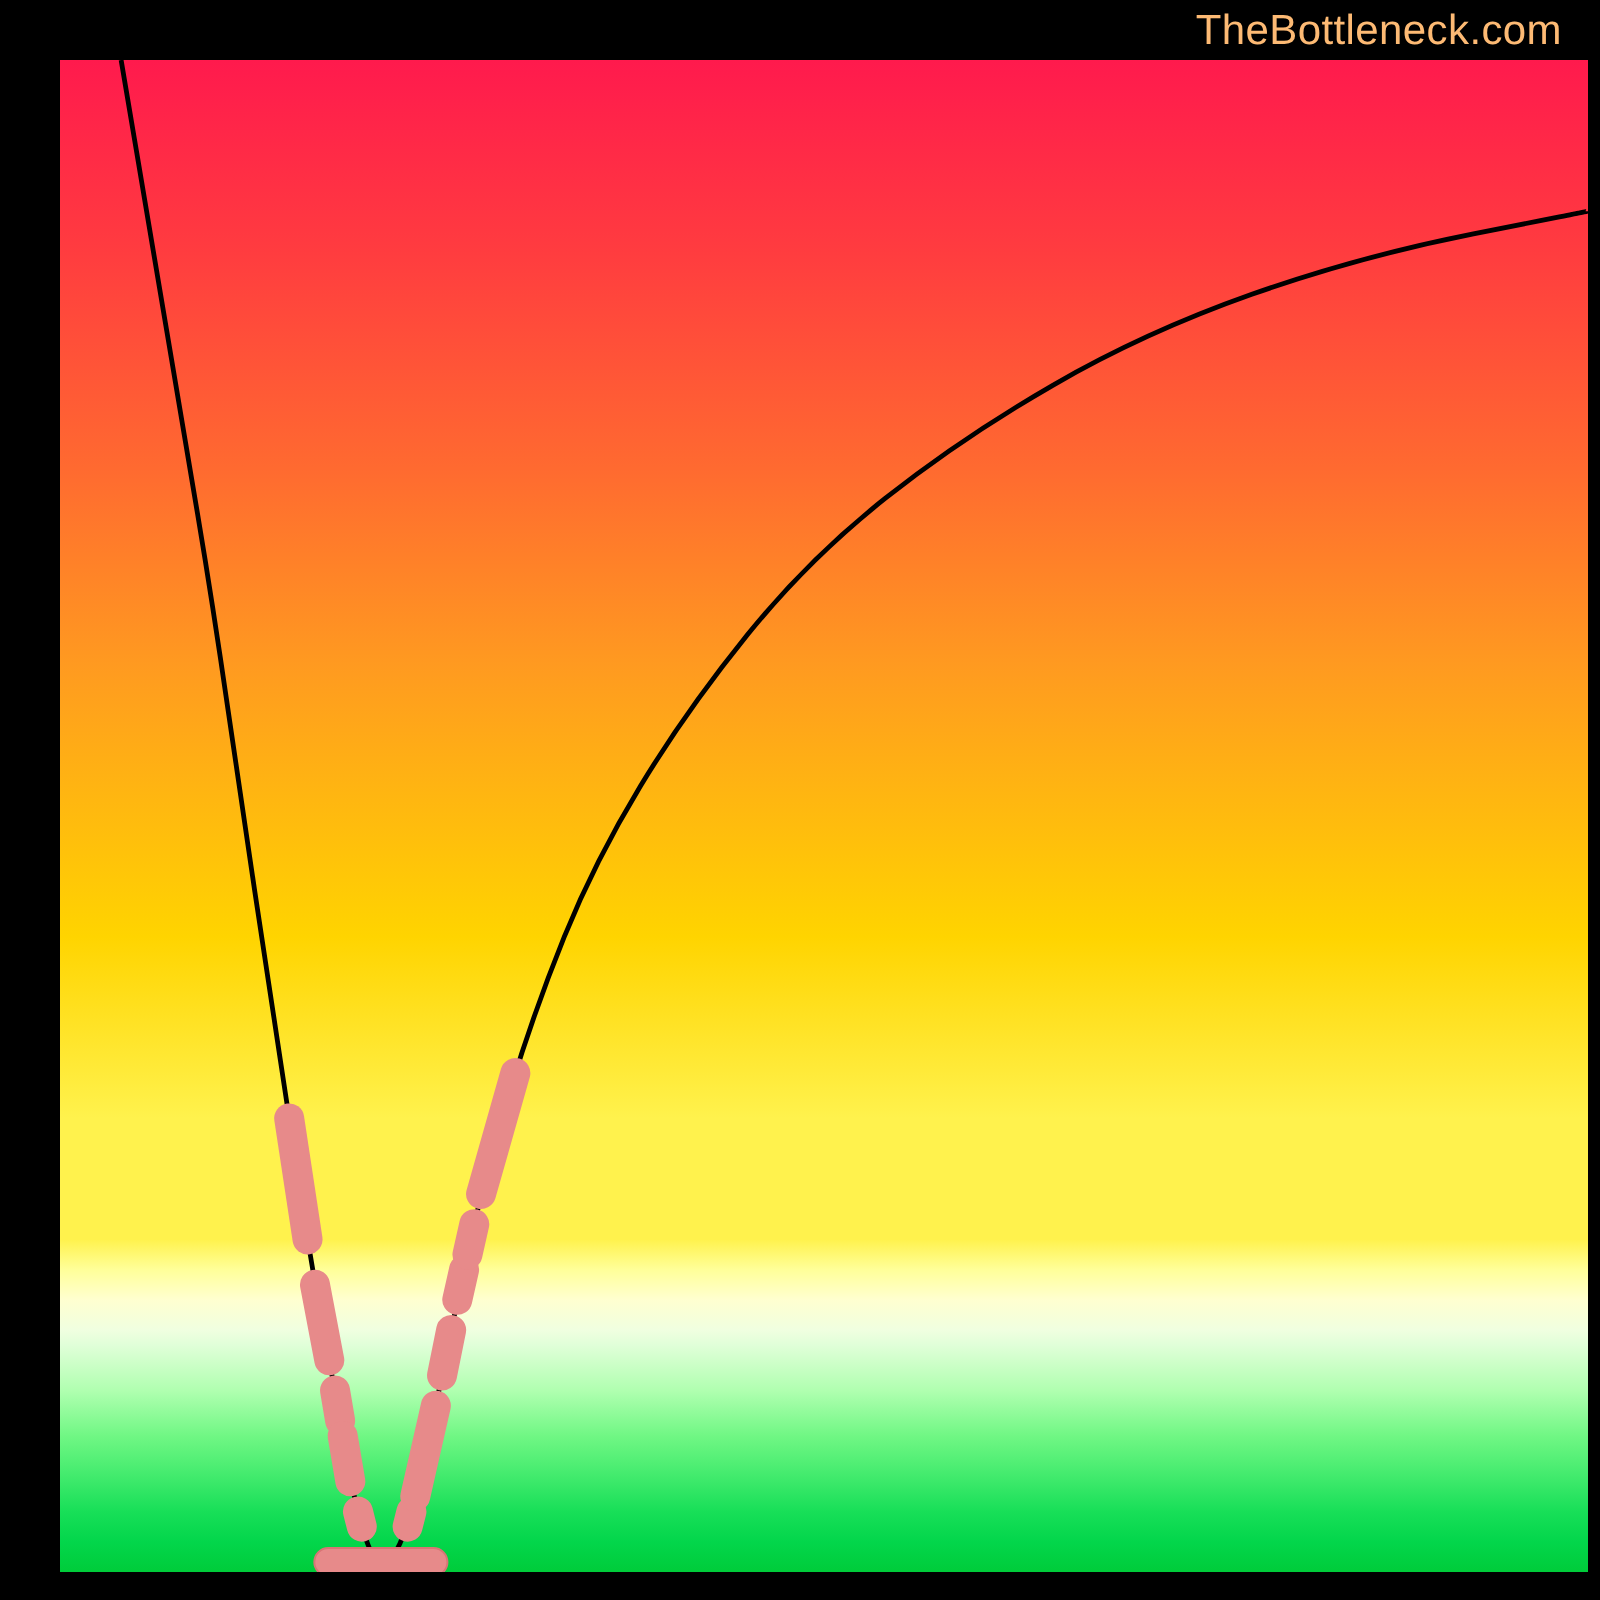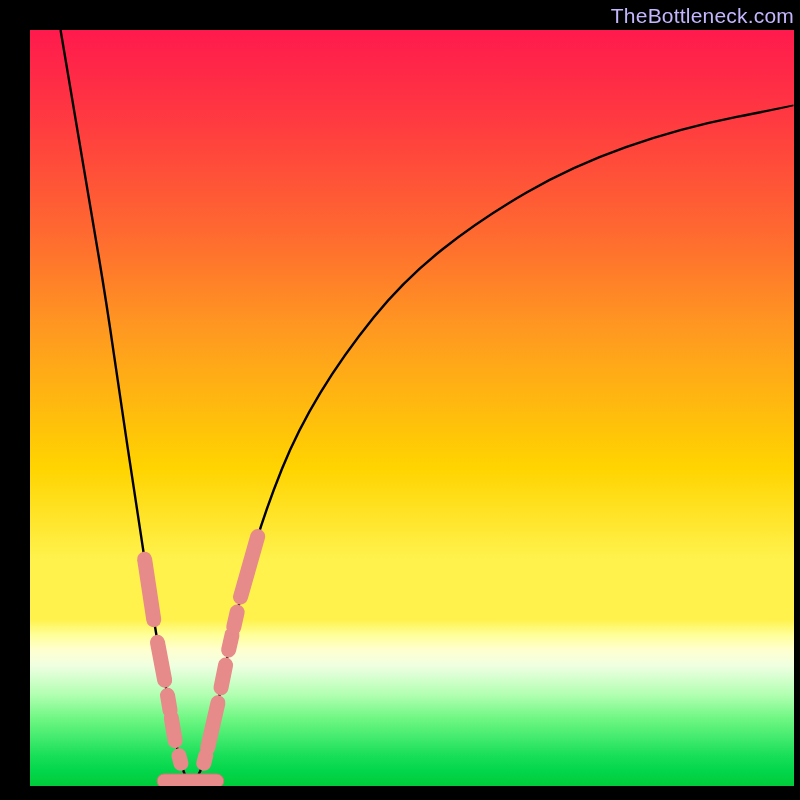--- a/index.html
+++ b/index.html
@@ -38,22 +38,22 @@
       #70f784 91%,
       #3ce96a 94%,
       #18df58 96%,
       #03d64b 98%,
       #00cc3a 100%
     );
   }
   .watermark {
     position: absolute;
     top: 4px;
-    right: 6px;
-    color: #c4b5fd;
+    right: 19px;
+    color: #fdba74;
     font-size: 21px;
     font-weight: 400;
     letter-spacing: 0.2px;
     user-select: none;
   }
   svg.curve {
     position: absolute;
     inset: 0;
     width: 100%;
     height: 100%;

